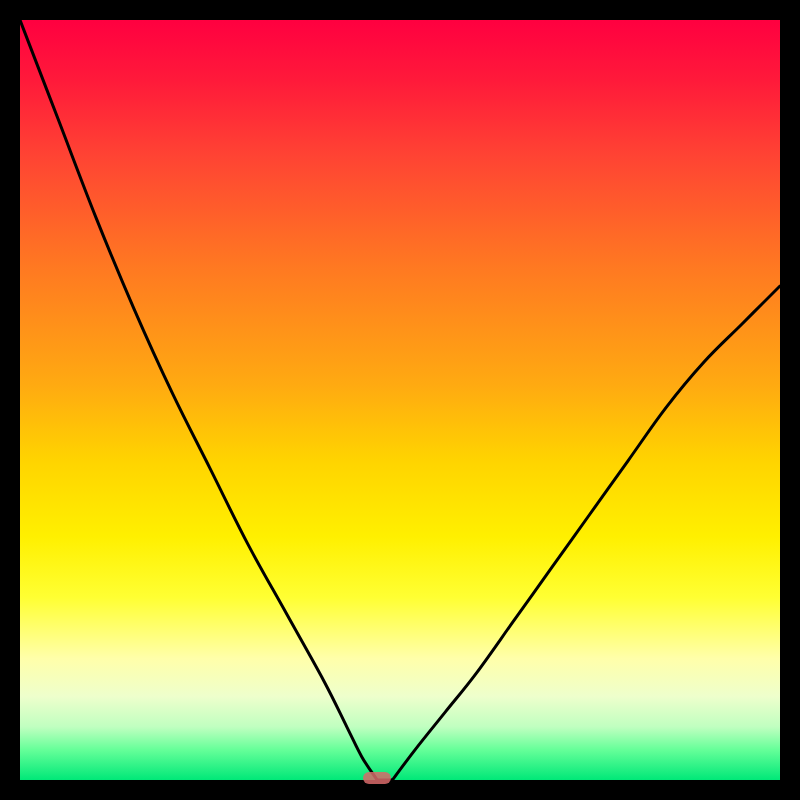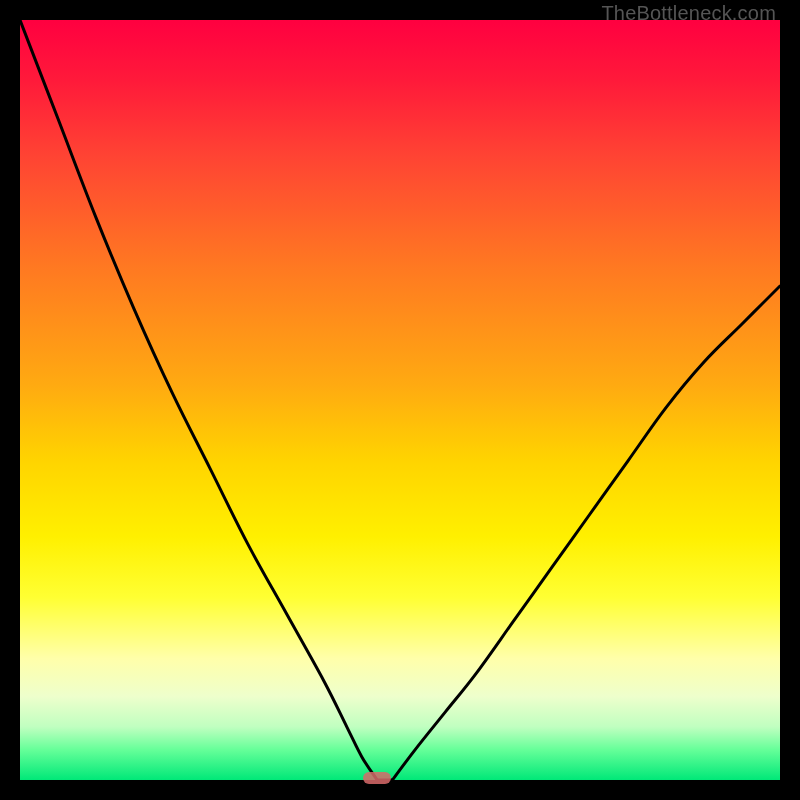--- a/index.html
+++ b/index.html
@@ -53,21 +53,20 @@
     border-radius: 6px;
     background: #d86a6a;
     opacity: 0.85;
     transform: translate(-50%, -50%);
   }
 </style>
 </head>
 <body>
 
 <div class="frame">
-  <div class="watermark">TheBottleneck.com</div>
   <div class="plot-area">
     <svg class="curve" viewBox="0 0 760 760" preserveAspectRatio="none">
       <path id="curve-left" fill="none" stroke="#000" stroke-width="3" stroke-linecap="round" d="M 0 0 C 6.84 17.783999999999992, 24.32 63.23199999999995, 38 98.79999999999995 C 51.68 134.36799999999997, 62.32 163.4, 76 197.60000000000002 C 89.68 231.80000000000004, 100.32 257.336, 114 288.8 C 127.68 320.264, 138.32 343.67199999999997, 152 372.4 C 165.68 401.128, 176.32 421.04, 190 448.40000000000003 C 203.68 475.76000000000005, 214.32 498.408, 228 524.4 C 241.68 550.3919999999999, 252.32 568.1759999999999, 266 592.8 C 279.68 617.424, 293.056 640.6800000000001, 304 661.2 C 314.944 681.72, 319.96000000000004 693.12, 326.8 706.8 C 333.64 720.4799999999999, 336.528 727.624, 342 737.2 C 347.472 746.7760000000001, 354.464 755.896, 357.2 760"></path>
       <path id="curve-right" fill="none" stroke="#000" stroke-width="3" stroke-linecap="round" d="M 372.4 760 C 376.50399999999996 754.528, 385.62399999999997 741.912, 395.2 729.6 C 404.776 717.288, 414.656 705.28, 425.6 691.6 C 436.54400000000004 677.9200000000001, 443.688 670.0160000000001, 456 653.6 C 468.312 637.184, 480.32 619.552, 494 600.4 C 507.68 581.2479999999999, 518.32 566.3520000000001, 532 547.2 C 545.68 528.048, 556.32 513.152, 570 494 C 583.68 474.848, 594.32 459.952, 608 440.8 C 621.68 421.648, 632.32 405.384, 646 387.6 C 659.68 369.81600000000003, 670.32 357.04799999999994, 684 341.99999999999994 C 697.68 326.95199999999994, 708.32 317.68, 722 304 C 735.68 290.32, 753.16 272.84, 760 266"></path>
       <path id="flat" fill="none" stroke="#000" stroke-width="3" stroke-linecap="round" d="M 357.2 760 L 372.4 760"></path>
     </svg>
     <div id="marker" class="marker" style="left: 357.2px; top: 758px;"></div>
   </div>
 </div>
 

